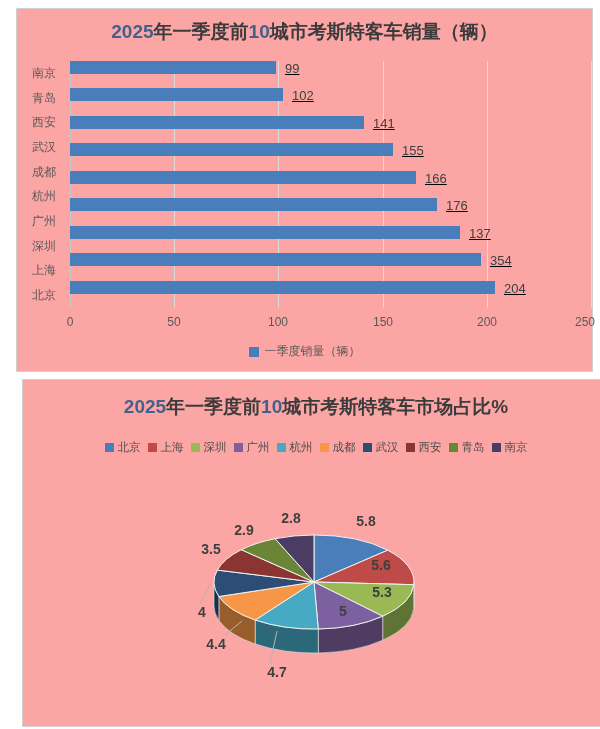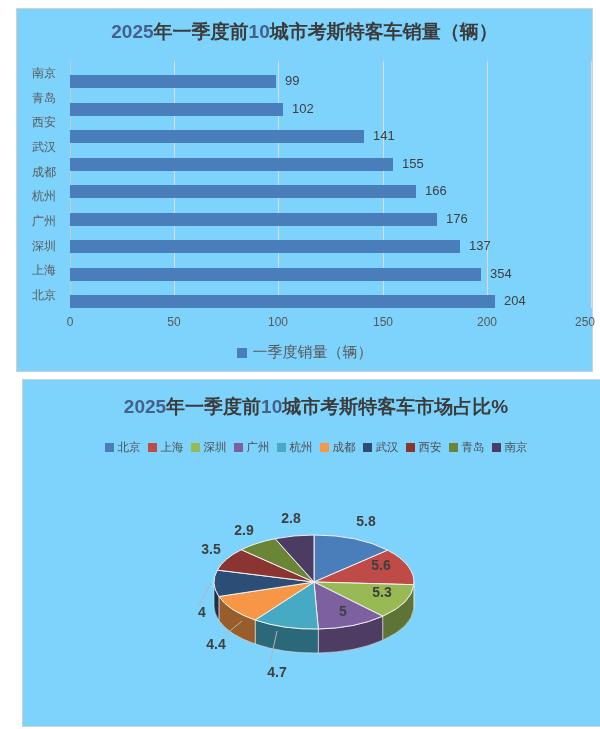--- a/index.html
+++ b/index.html
@@ -1,38 +1,38 @@
 <!DOCTYPE html>
 <html><head>
 <meta charset="utf-8">
 <style>
   html,body{margin:0;padding:0;background:#ffffff;}
   body{width:600px;height:729px;position:relative;font-family:"Liberation Sans",sans-serif;overflow:hidden;}
-  .panel{position:absolute;background:#7dd3fc;border:1px solid #d0d0d0;}
+  .panel{position:absolute;background:#fca5a5;border:1px solid #d0d0d0;}
   #bar-panel{left:16px;top:8px;width:575px;height:362px;}
   #pie-panel{left:22px;top:379px;width:586px;height:346px;}
   .chart-title{position:absolute;left:0;right:0;text-align:center;font-size:19px;font-weight:bold;color:#3b3b3b;letter-spacing:0px;white-space:nowrap;}
   #bar-title{top:10px;}
   #pie-title{top:14px;}
   
   #bar-cats{position:absolute;left:0;top:52px;width:46px;height:247px;display:flex;flex-direction:column;}
   #bar-cats .cat{flex:1;display:flex;align-items:center;justify-content:flex-end;padding-right:7px;font-size:12px;color:#595959;}
   #bar-plot{position:absolute;left:53px;top:52px;width:521px;height:247px;}
   .gridline{position:absolute;top:0;bottom:0;width:1px;background:#dcdcdc;}
   .gridline.first{background:#c9c9c9;}
   #bar-rows{position:absolute;left:0;top:0;width:100%;height:100%;display:flex;flex-direction:column;}
-  .bar-row{flex:1;display:flex;align-items:flex-end;}
+  .bar-row{flex:1;display:flex;align-items:flex-start;text-decoration:underline;}
   .bar{height:13px;background:#4a7ebb;}
   .bar-val{font-size:13px;color:#404040;margin-left:9px;white-space:nowrap;}
   #bar-xticks{position:absolute;left:53px;top:306px;width:521px;height:16px;}
   #bar-xticks span{position:absolute;transform:translateX(-50%);font-size:12px;color:#595959;}
   .legend-row{position:absolute;left:0;right:0;display:flex;justify-content:center;align-items:center;}
   #bar-legend{top:334px;}
   #bar-legend .swatch{width:10px;height:10px;margin-right:6px;}
-  #bar-legend .legend-label{font-size:15px;color:#595959;}
+  #bar-legend .legend-label{font-size:12px;color:#595959;}
   
   #pie-legend{top:60px;gap:7px;}
   #pie-legend .legend-item{display:flex;align-items:center;}
   #pie-legend .swatch{width:9px;height:9px;margin-right:4px;}
   #pie-legend .legend-label{font-size:11.5px;color:#4d4d4d;white-space:nowrap;}
   #pie-box{position:absolute;left:0;top:85px;width:584px;height:250px;}
   #pie-svg{width:100%;height:100%;display:block;}
   .pie-label{font-size:14px;font-weight:600;fill:#3f3f3f;}
 </style>
 </head>

